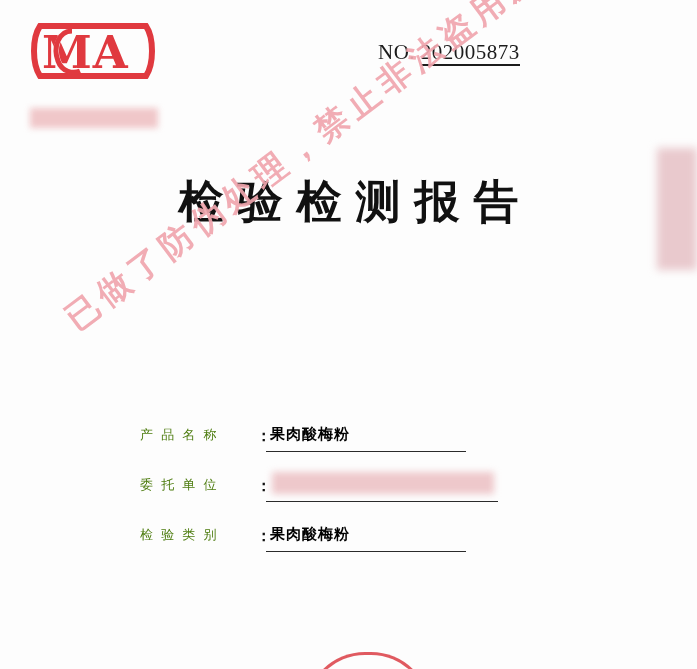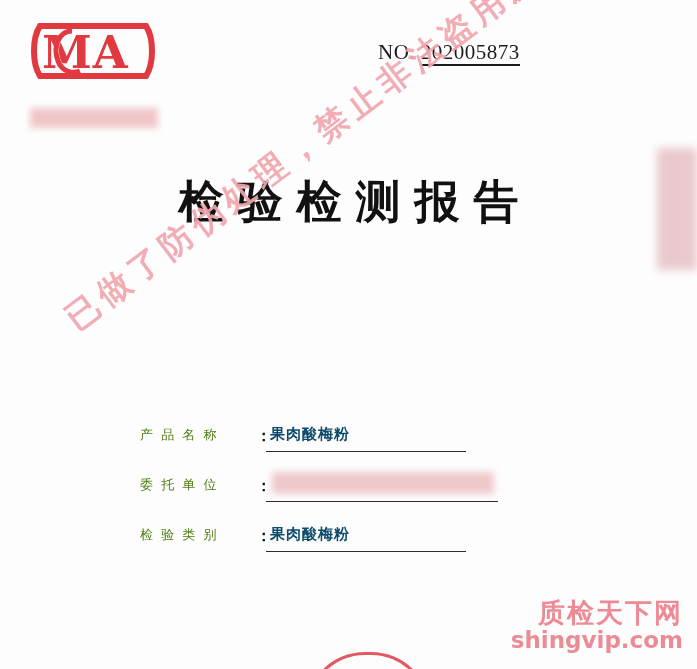--- a/index.html
+++ b/index.html
@@ -106,21 +106,21 @@
     font-size: 15.5px;
     font-weight: bold;
     color: #111;
   }
   .field-value {
     position: absolute;
     left: 130px;
     top: 5px;
     font-size: 15px;
     font-weight: bold;
-    color: #0c4a6e;
+    color: #000000;
     font-family: "DejaVu Serif", "Liberation Serif", serif;
     letter-spacing: 1px;
   }
   .field-rule {
     position: absolute;
     left: 126px;
     top: 31px;
     width: 200px;
     border-bottom: 1px solid #2b2b2b;
   }
@@ -247,20 +247,16 @@
       <span class="field-label">检 验 类 别</span>
       <span class="field-colon">：</span>
       <span class="field-value">果肉酸梅粉</span>
       <div class="field-rule"></div>
     </div>
 
   </div>
 
   <div class="watermark">已做了防伪处理，禁止非法盗用及删改</div>
 
-  <div class="site-mark">
-    <div class="cn">质检天下网</div>
-    <div class="en">shingvip.com</div>
-  </div>
 
   <div class="seal-arc"></div>
 
 </div>
 
 </body></html>

